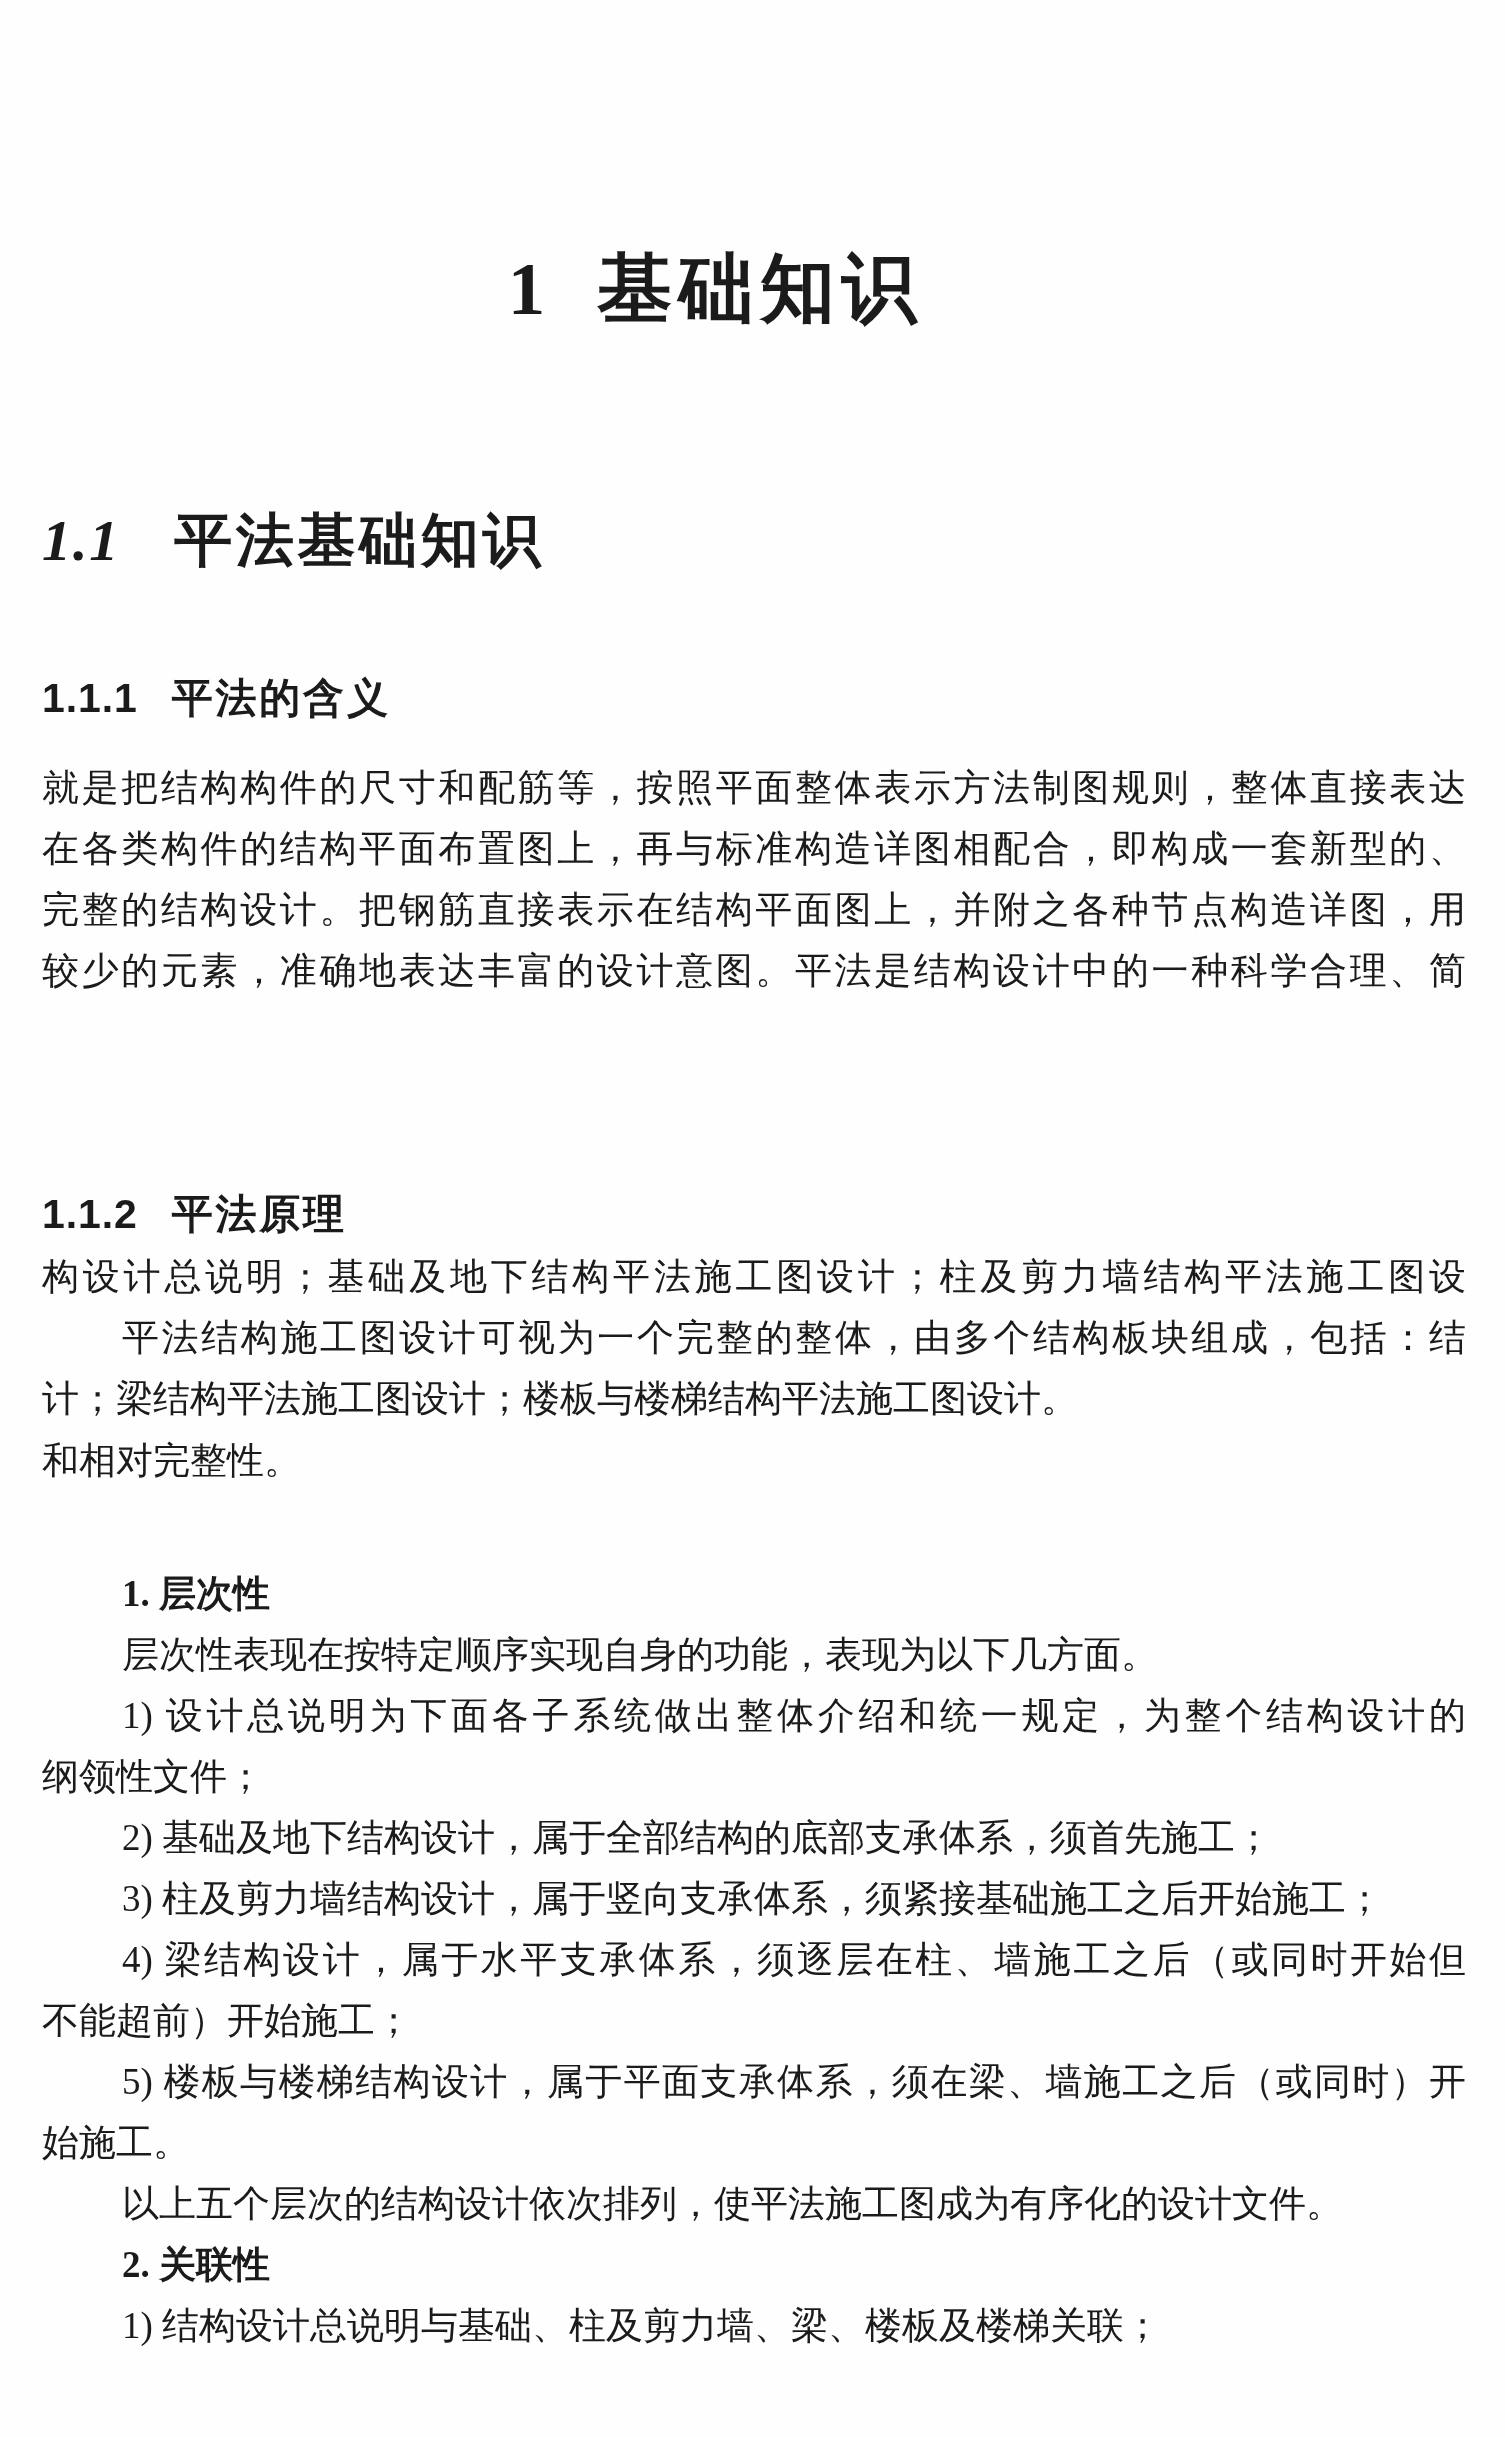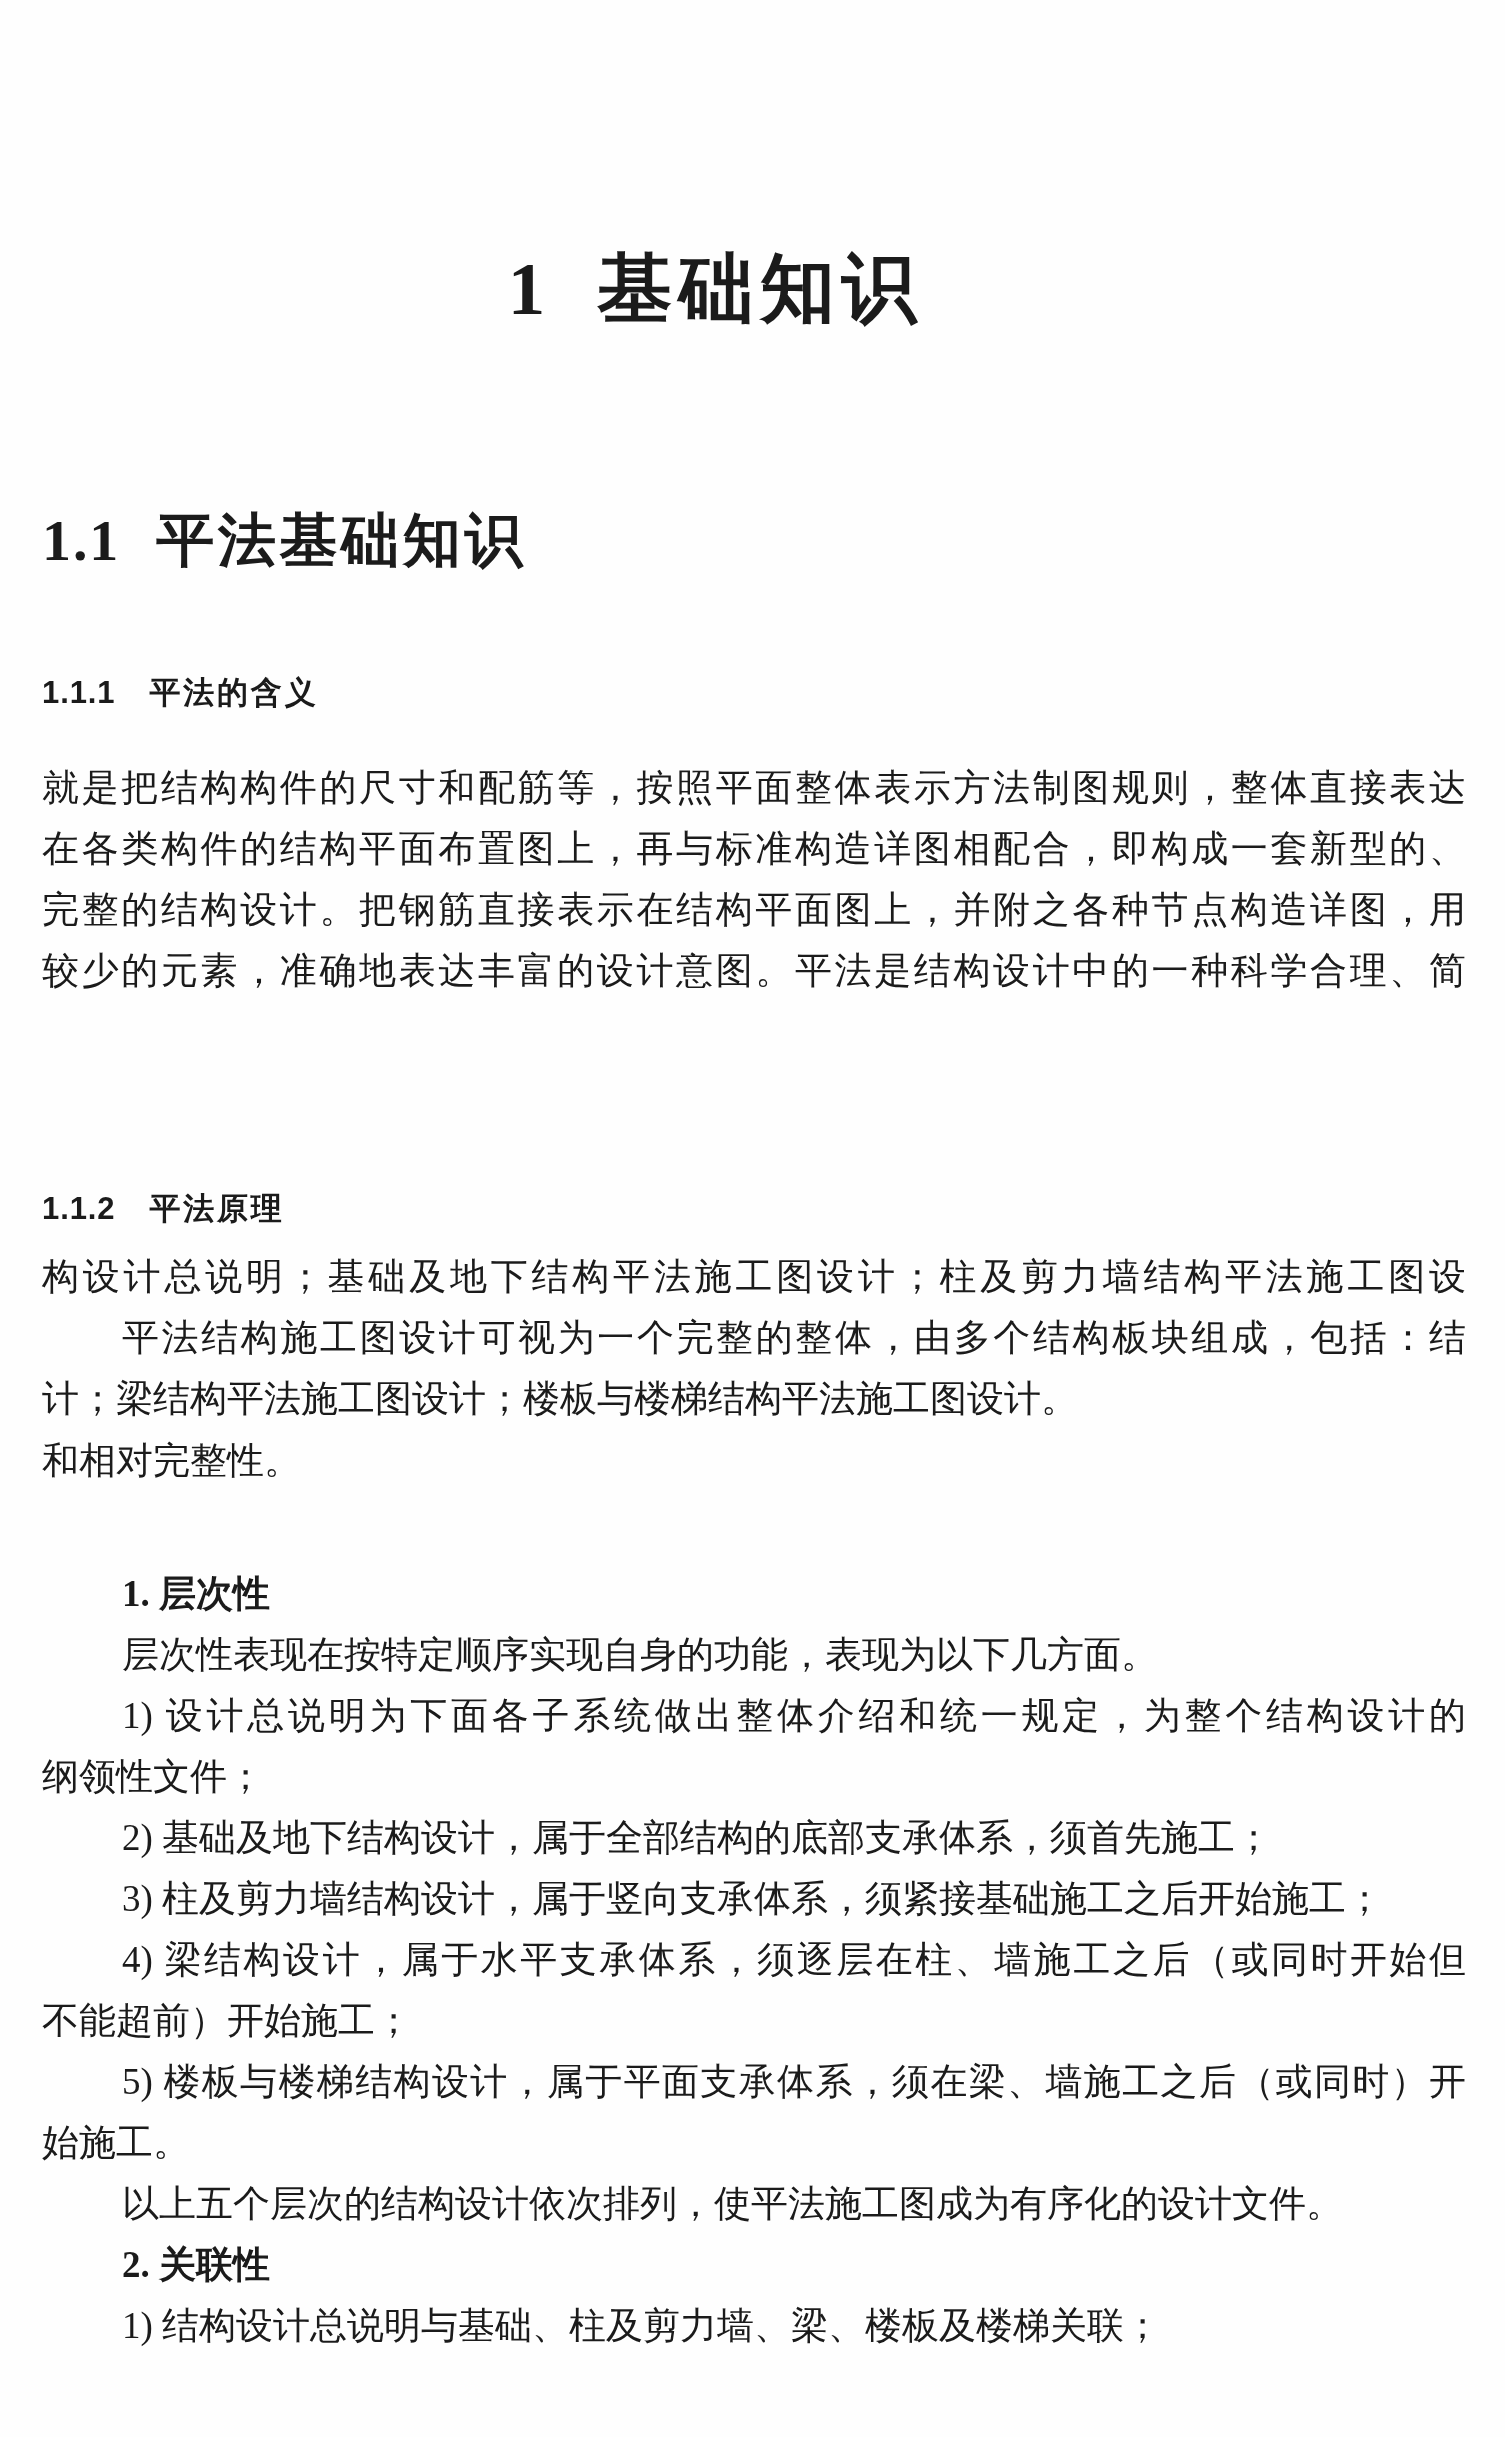--- a/index.html
+++ b/index.html
@@ -21,26 +21,26 @@
     letter-spacing: 6.5px;
   }
   .chapter .num { margin-right: 52px; letter-spacing: 0; }
 
   
   .section {
     top: 511px;
     font-size: 58px; font-weight: 700; line-height: 1.05;
     letter-spacing: 3.7px;
   }
-  .section .num { margin-right: 36px; letter-spacing: 1.9px; }
+  .section .num { margin-right: 54px; letter-spacing: 1.9px; font-style: italic; }
 
   
   .subsection {
     font-family: "Liberation Sans", "DejaVu Sans", sans-serif;
-    font-size: 31px; font-weight: 700; line-height: 1.05;
+    font-size: 41px; font-weight: 700; line-height: 1.05;
     letter-spacing: 2.8px;
   }
   #sub1 { top: 677px; }
   #sub2 { top: 1165px; margin-top: 28px; }
   .subsection .num { margin-right: 34px; letter-spacing: 0.9px; }
 
   
   .body-block { font-size: 37px; line-height: 61px; }
   #para1 { top: 757px; }
   #para2 { top: 1246px; }

